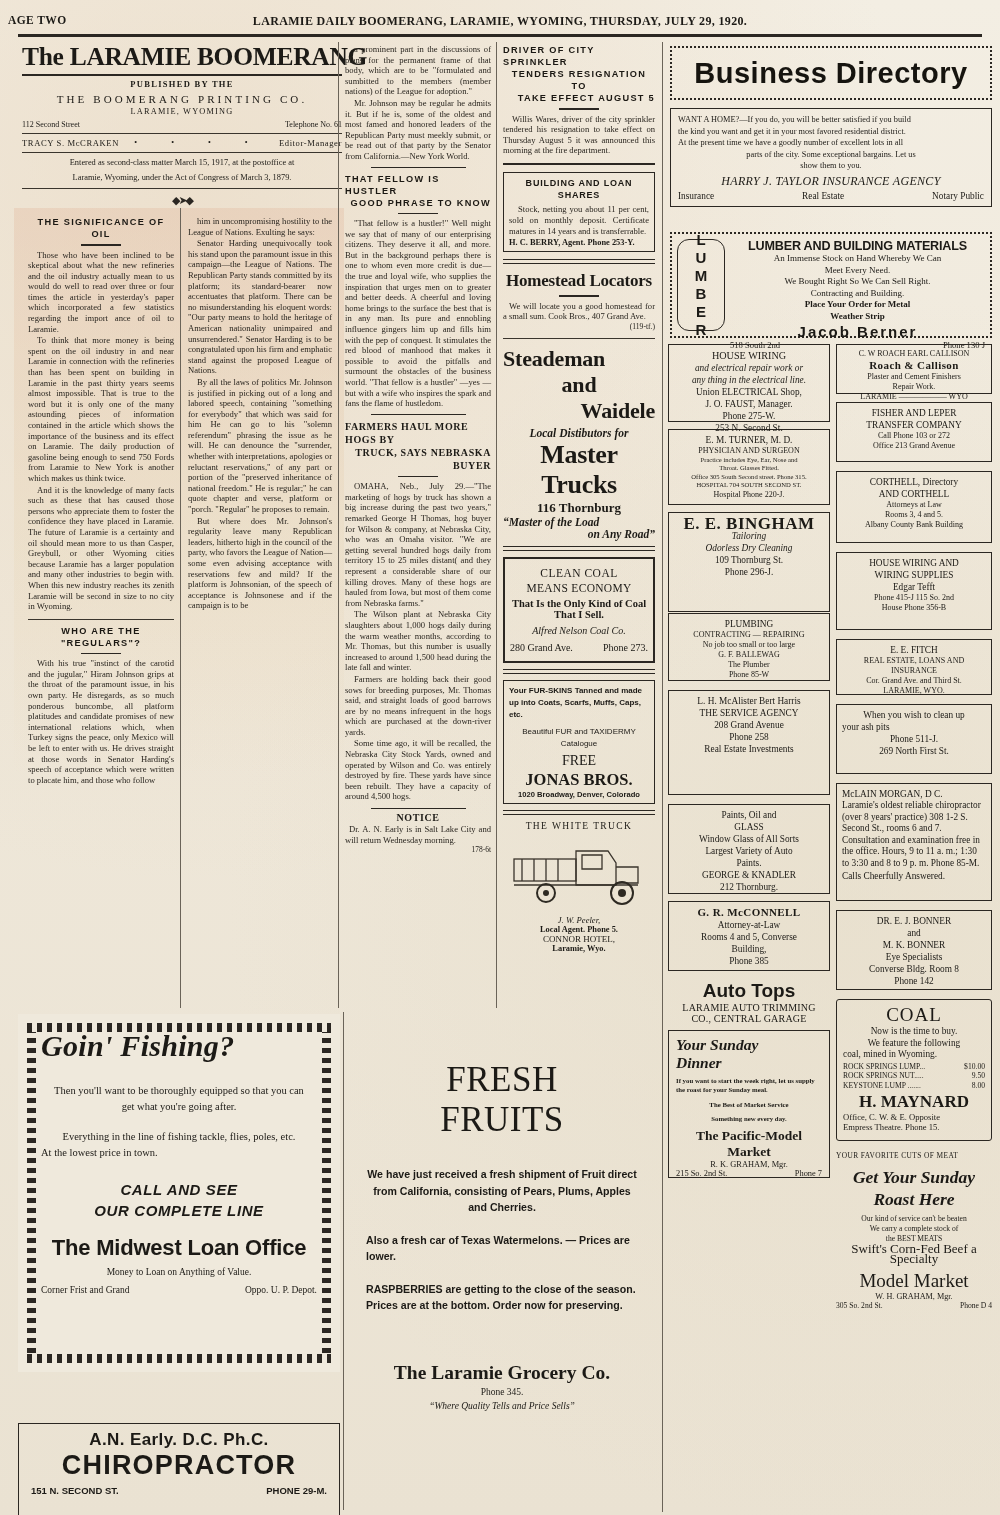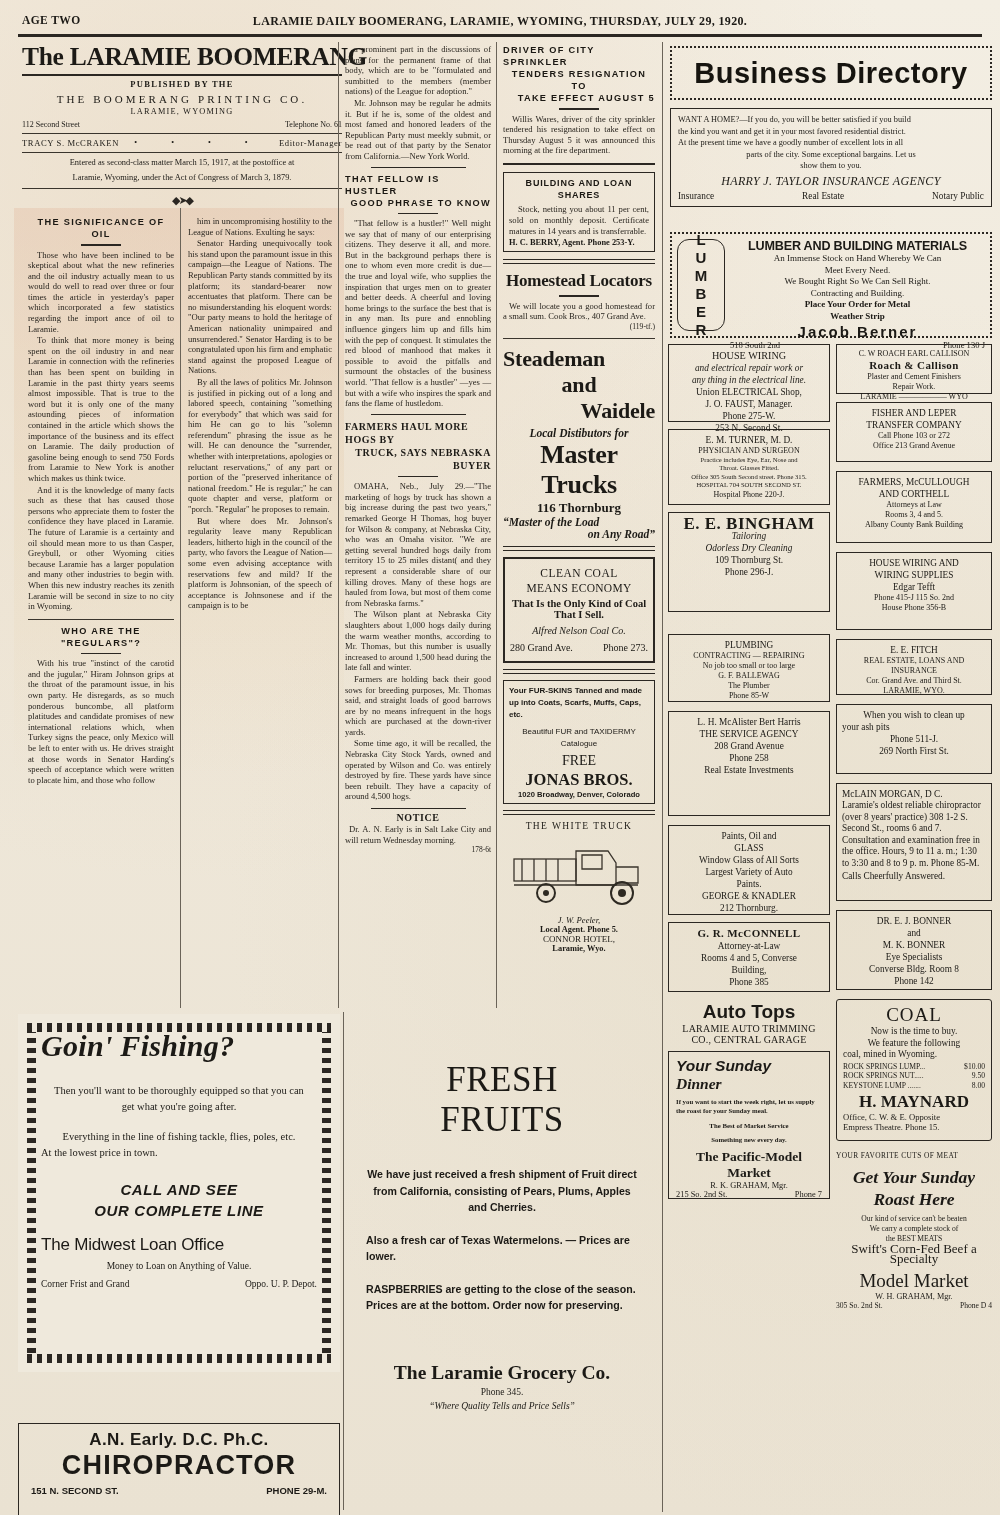--- a/index.html
+++ b/index.html
@@ -21,21 +21,21 @@
   }
   .stain{
     position:absolute;left:14px;top:208px;width:330px;height:568px;
     background:linear-gradient(180deg, rgba(224,178,150,.30), rgba(226,198,150,.16) 55%, rgba(230,216,180,0) 100%);
     pointer-events:none;
   }
   .sheet{position:absolute;inset:0;}
 
   
   .folio{
-    position:absolute;left:22px;top:14px;font-size:11.5px;letter-spacing:.4px;
+    position:absolute;left:8px;top:14px;font-size:11.5px;letter-spacing:.4px;
     font-family:"Liberation Serif",serif;font-weight:600;
   }
   .runhead{
     position:absolute;left:0;right:0;top:14px;text-align:center;
     font-size:12px;letter-spacing:.35px;font-weight:600;
   }
   .rule-top{
     position:absolute;left:18px;right:18px;top:34px;height:3px;background:#2b2722;
   }
 
@@ -117,21 +117,21 @@
     background:
       repeating-linear-gradient(90deg,#2b2722 0 5px,#efe9dc 5px 10px) top/100% 9px no-repeat,
       repeating-linear-gradient(90deg,#2b2722 0 5px,#efe9dc 5px 10px) bottom/100% 9px no-repeat,
       repeating-linear-gradient(0deg,#2b2722 0 5px,#efe9dc 5px 10px) left/9px 100% no-repeat,
       repeating-linear-gradient(0deg,#2b2722 0 5px,#efe9dc 5px 10px) right/9px 100% no-repeat,
       #efe9dc;
   }
   .fish-title{font-family:"Liberation Serif",serif;font-weight:bold;font-style:italic;font-size:30px;letter-spacing:.3px;}
   .fish-p{font-size:10.5px;line-height:16px;}
   .fish-call{font-family:"Liberation Sans",sans-serif;font-style:italic;font-weight:bold;font-size:15px;letter-spacing:.6px;line-height:21px;text-align:center;}
-  .fish-store{font-family:"Liberation Sans",sans-serif;font-weight:normal;font-size:17px;text-align:left;letter-spacing:-.2px;}
+  .fish-store{font-family:"Liberation Sans",sans-serif;font-weight:bold;font-size:22px;text-align:center;letter-spacing:-.2px;}
   .fish-small{font-size:9.5px;}
 
   
   .ff-title{font-family:"Liberation Serif",serif;font-size:35px;text-align:center;line-height:40px;letter-spacing:.5px;}
   .ff-body{font-family:"Liberation Sans",sans-serif;font-weight:bold;font-size:10.6px;line-height:16.5px;}
   .grocery{font-family:"Liberation Serif",serif;font-weight:bold;font-size:19.5px;text-align:center;}
 
   
   .chiro-top{font-family:"Liberation Sans",sans-serif;font-weight:bold;font-size:17px;letter-spacing:.4px;text-align:center;}
   .chiro-big{font-family:"Liberation Sans",sans-serif;font-weight:bold;font-size:27px;letter-spacing:1.2px;text-align:center;}
@@ -378,21 +378,21 @@
         <div class="tiny" style="">HOSPITAL 704 SOUTH SECOND ST.</div>
         <div class="t3" style="">Hospital Phone 220-J.</div>
       </div>
     <div class="dcard" id="card-4" style="margin-top:7px;height:100px;">
         <div class="t1" style="font-size:17px;letter-spacing:.5px;">E. E. BINGHAM</div>
         <div class="t2" style="font-style:italic;">Tailoring</div>
         <div class="t2" style="font-style:italic;">Odorless Dry Cleaning</div>
         <div class="t2" style="">109 Thornburg St.</div>
         <div class="t2" style="">Phone 296-J.</div>
       </div>
-    <div class="dcard" id="card-7" style="margin-top:22px;height:68px;">
+    <div class="dcard" id="card-7" style="margin-top:1px;height:68px;">
         <div class="t2" style="">PLUMBING</div>
         <div class="t3" style="">CONTRACTING  —  REPAIRING</div>
         <div class="t3" style="">No job too small or too large</div>
         <div class="t3" style="">G. F. BALLEWAG</div>
         <div class="t3" style="">The Plumber</div>
         <div class="t3" style="">Phone 85-W</div>
       </div>
     <div class="dcard" id="card-11" style="margin-top:9px;height:105px;">
         <div class="t2" style="">L. H. McAlister   Bert Harris</div>
         <div class="t2" style="">THE  SERVICE  AGENCY</div>
@@ -417,21 +417,21 @@
         <div class="t2" style="">Phone 385</div>
       </div>
 
     <div style="margin-top:9px;text-align:center;">
       <div style="font-family:'Liberation Sans',sans-serif;font-weight:bold;font-size:19px;">Auto Tops</div>
       <div style="font-size:10px;letter-spacing:.2px;">LARAMIE AUTO TRIMMING</div>
       <div style="font-size:10px;letter-spacing:.2px;">CO., CENTRAL GARAGE</div>
     </div>
 
     <div class="dcard" style="margin-top:6px;height:148px;text-align:left;padding:5px 7px;">
-      <div style="font-family:Liberation Sans, sans-serif;font-style:italic;font-weight:bold;font-size:15.5px;">Your Sunday</div>
+      <div style="font-family:Liberation Serif, serif;font-style:italic;font-weight:bold;font-size:15.5px;">Your Sunday</div>
       <div style="font-family:'Liberation Serif',serif;font-style:italic;font-weight:bold;font-size:15.5px;">Dinner</div>
       <div style="font-size:6.8px;line-height:9px;margin-top:4px;font-weight:600;">If you want to start the week right, let us supply the roast for your Sunday meal.</div>
       <div style="font-size:6.8px;line-height:9px;margin-top:6px;text-align:center;font-weight:600;">The Best of Market Service</div>
       <div style="font-size:6.8px;line-height:9px;margin-top:5px;text-align:center;font-weight:600;">Something new every day.</div>
       <div style="font-family:'Liberation Serif',serif;font-weight:bold;font-size:13.5px;text-align:center;margin-top:5px;">The Pacific-Model Market</div>
       <div style="font-size:8.4px;text-align:center;">R. K. GRAHAM, Mgr.</div>
       <div style="display:flex;justify-content:space-between;font-size:8.4px;">
         <span>215 So. 2nd St.</span>
         <span>Phone 7</span>
       </div>
@@ -446,21 +446,21 @@
         <div class="t3" style="">Repair Work.</div>
         <div class="t3" style="">LARAMIE —————— WYO</div>
       </div>
     <div class="dcard" id="card-3" style="margin-top:8px;height:60px;">
         <div class="t2" style="">FISHER  AND  LEPER</div>
         <div class="t2" style="">TRANSFER  COMPANY</div>
         <div class="t3" style="">Call Phone 103 or 272</div>
         <div class="t3" style="">Office 213 Grand Avenue</div>
       </div>
     <div class="dcard" id="card-5" style="margin-top:9px;height:72px;">
-        <div class="t2" style="">FARMERS, McCULLOUGH</div>
+        <div class="t2" style="">CORTHELL, Directory</div>
         <div class="t2" style="">AND CORTHELL</div>
         <div class="t3" style="">Attorneys at Law</div>
         <div class="t3" style="">Rooms 3, 4 and 5.</div>
         <div class="t3" style="">Albany County Bank Building</div>
       </div>
     <div class="dcard" id="card-6" style="margin-top:9px;height:78px;">
         <div class="t2" style="">HOUSE WIRING AND</div>
         <div class="t2" style="">WIRING SUPPLIES</div>
         <div class="t2" style="">Edgar Tefft</div>
         <div class="t3" style="">Phone 415-J          115 So. 2nd</div>

